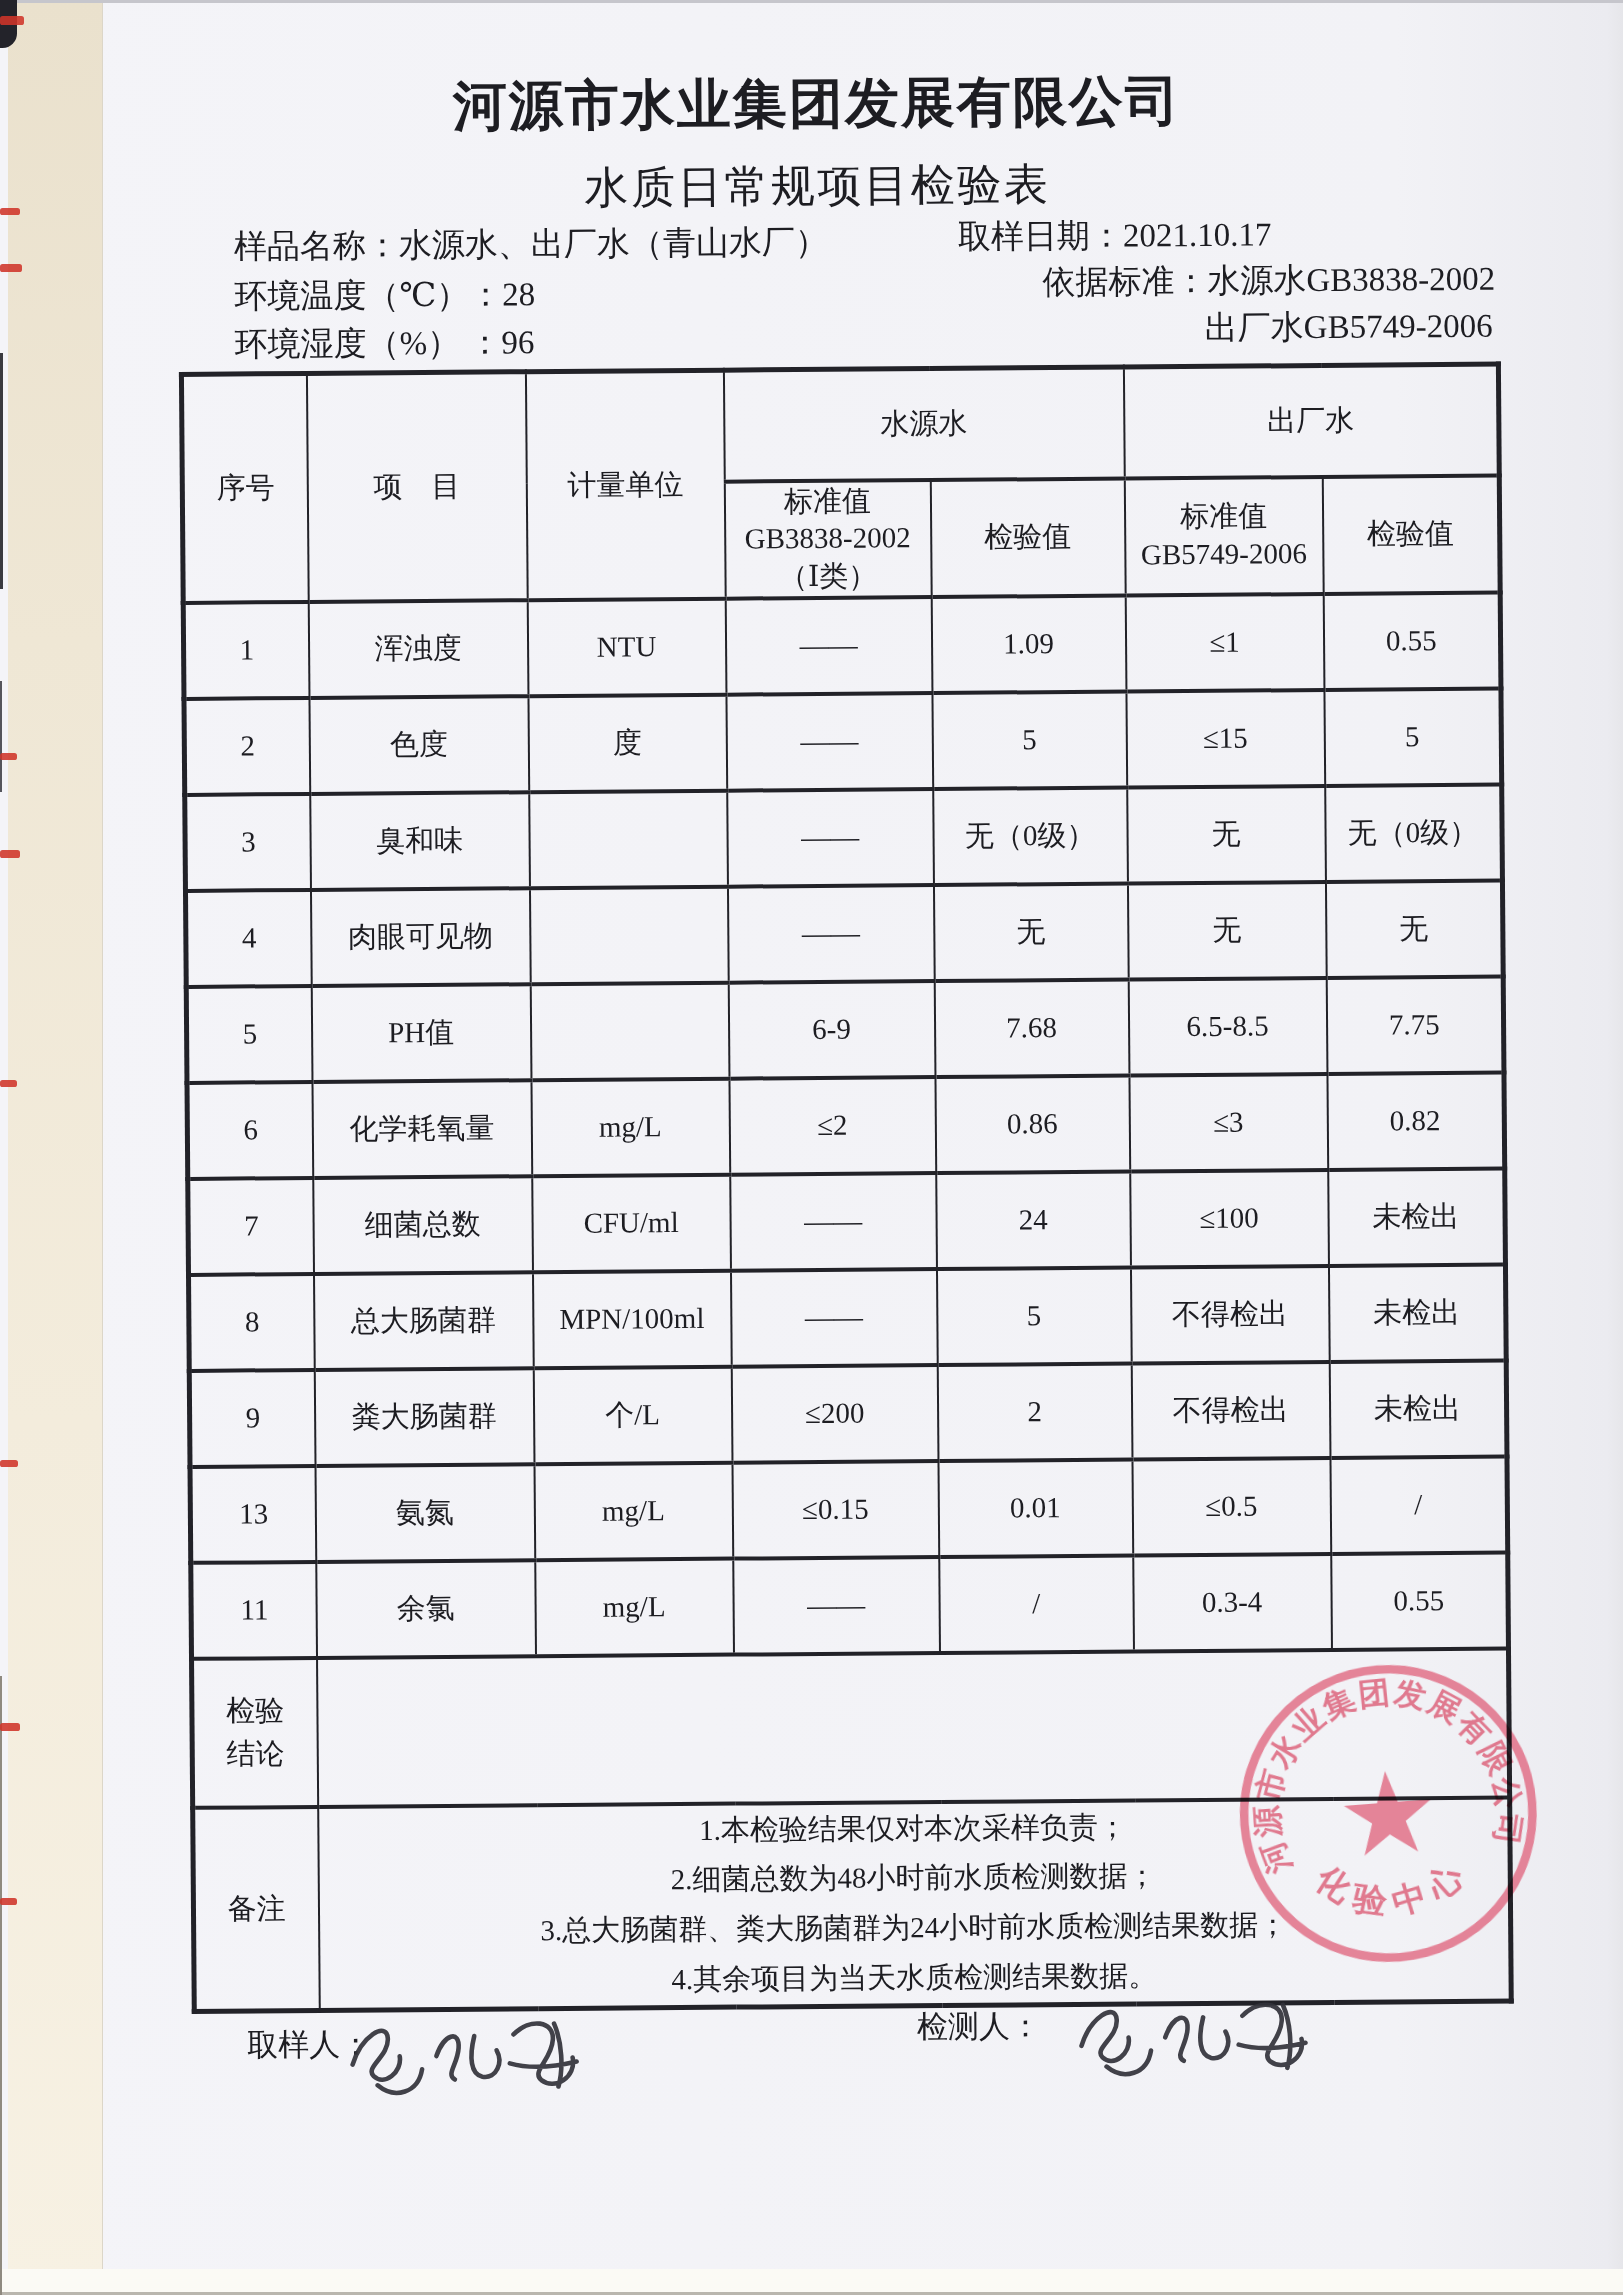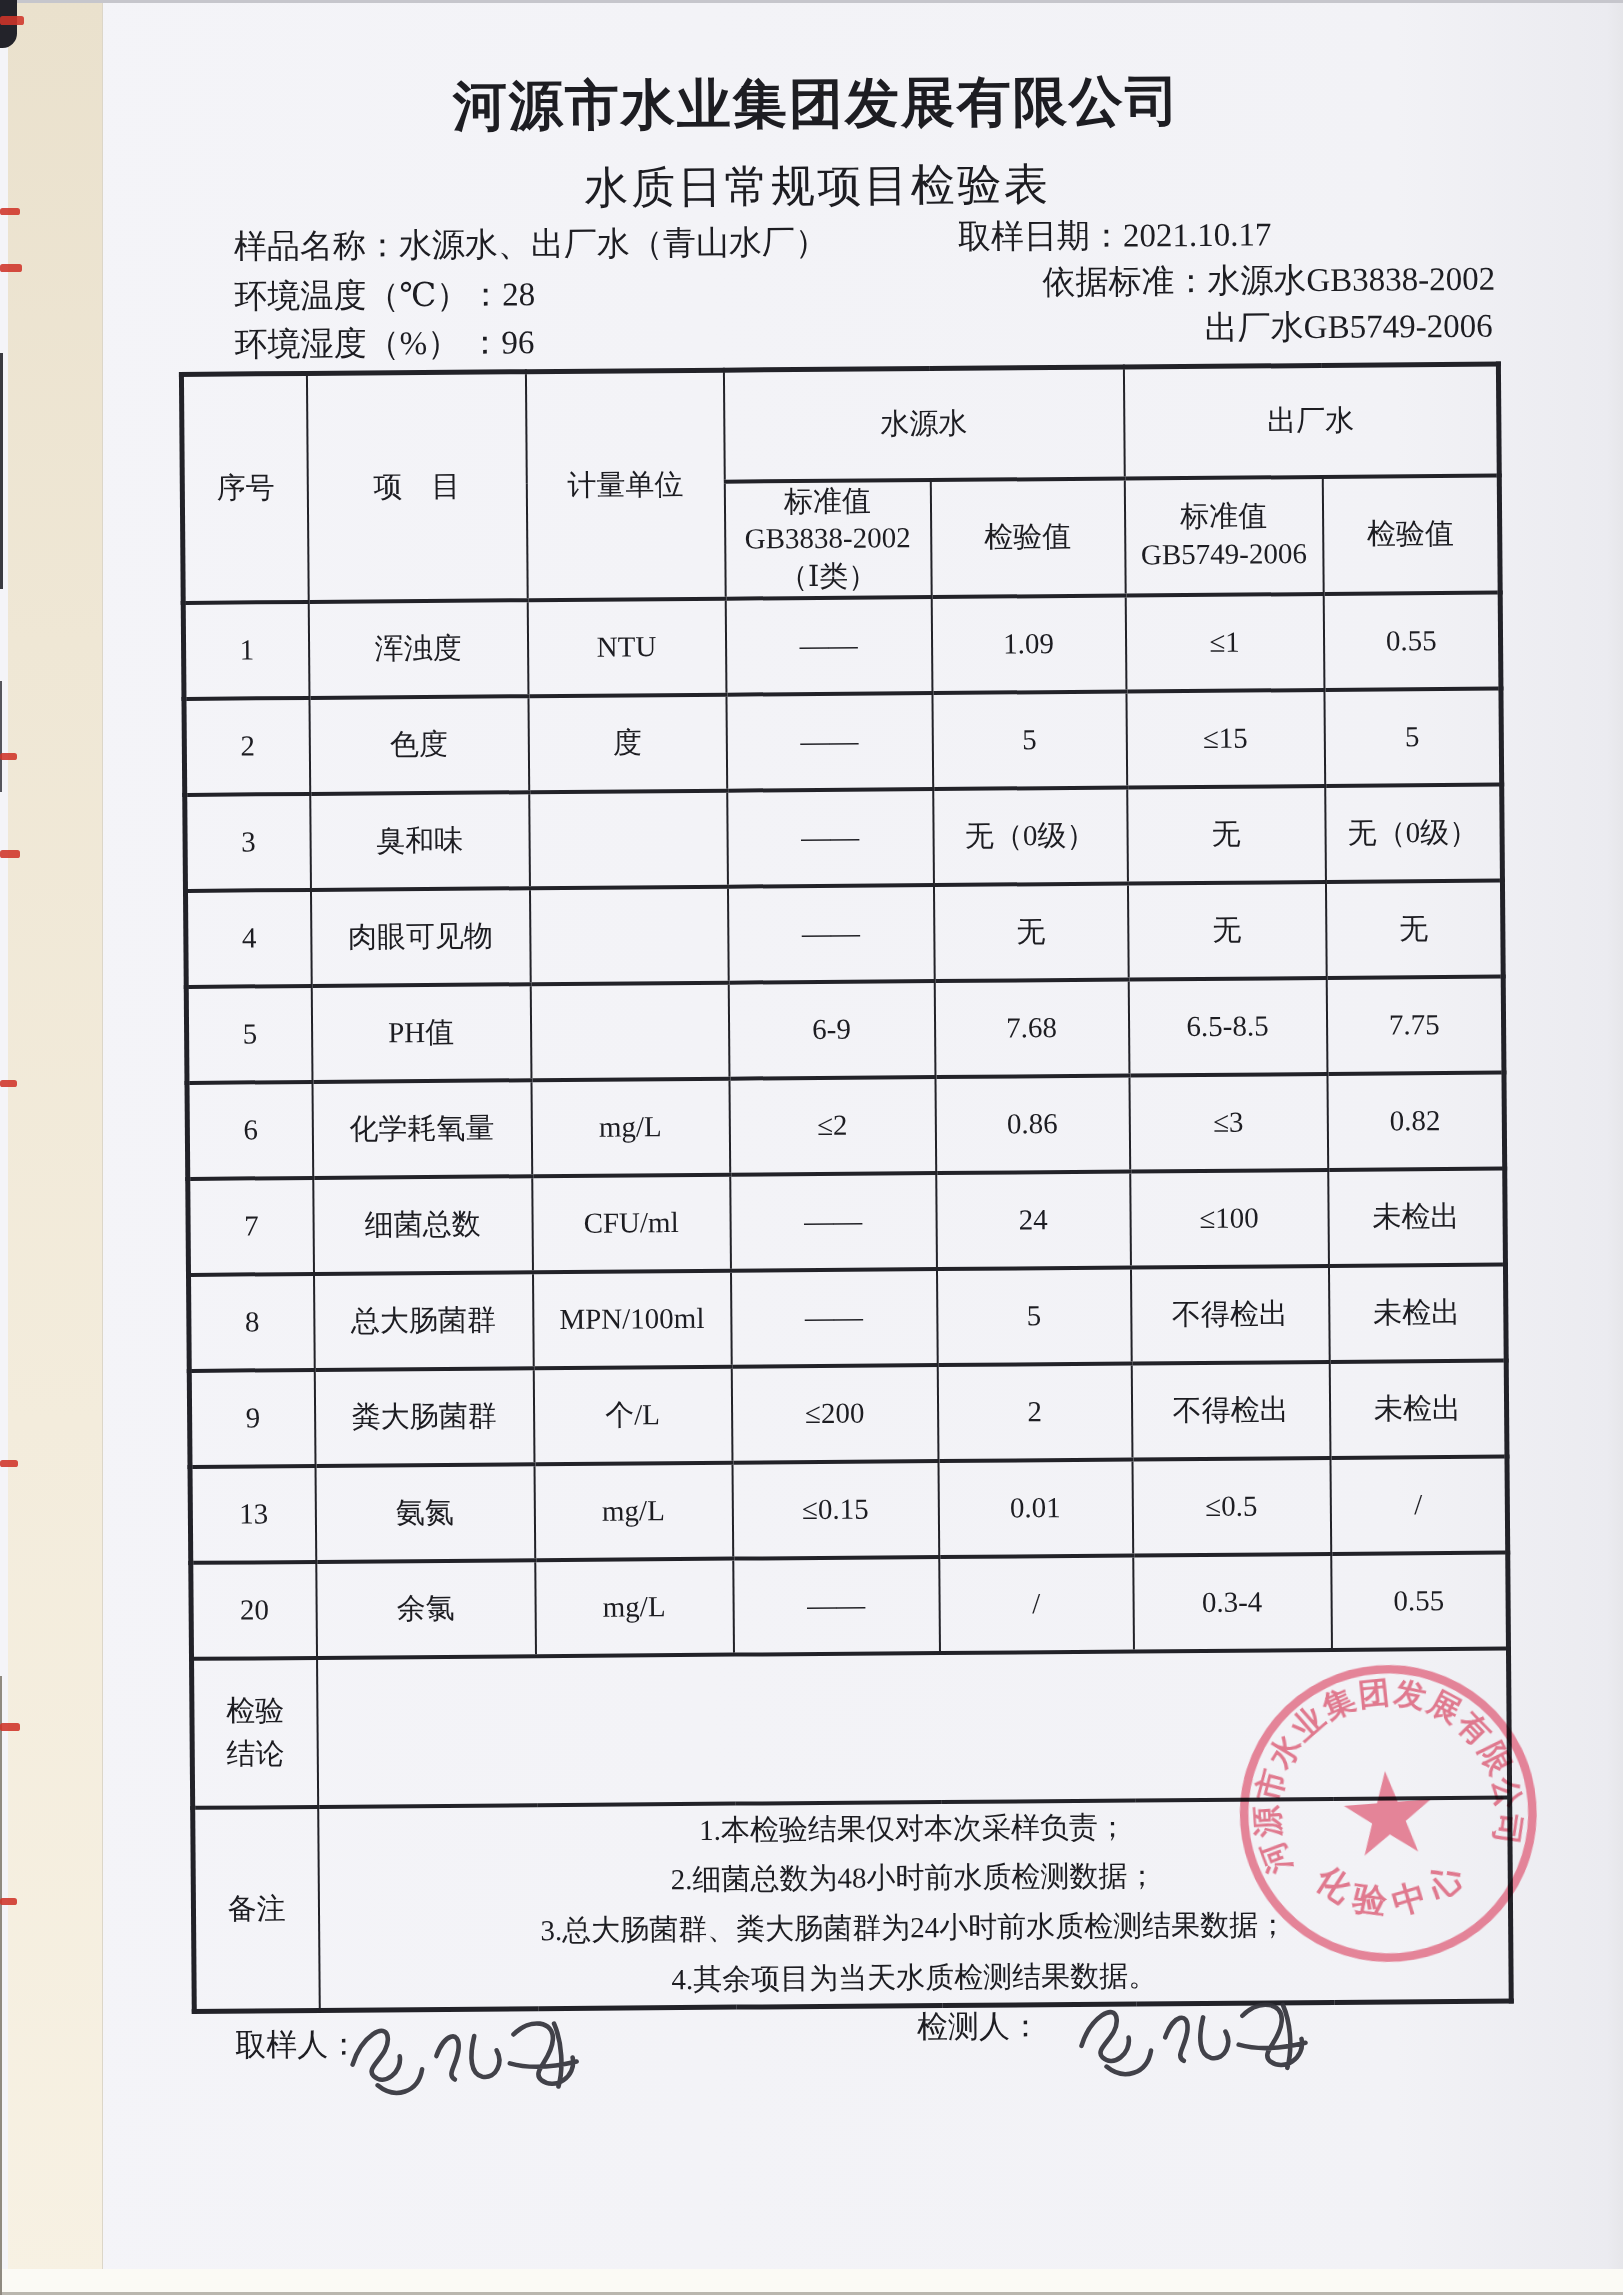--- a/index.html
+++ b/index.html
@@ -212,21 +212,21 @@
           <tr class="body-row">
     <td>13</td>
     <td class="c-item">氨氮</td>
     <td>mg/L</td>
     <td>≤0.15</td>
     <td>0.01</td>
     <td>≤0.5</td>
     <td>/</td>
   </tr>
           <tr class="body-row">
-    <td>20</td>
+    <td>11</td>
     <td class="c-item">余氯</td>
     <td>mg/L</td>
     <td>——</td>
     <td>/</td>
     <td>0.3-4</td>
     <td>0.55</td>
   </tr>
         </tbody>
       <tbody>
         <tr class="concl-row">
@@ -252,21 +252,21 @@
       <path id="botPath" d="M 112,328 A 158,158 0 0 0 358,328" fill="none"></path>
       <polygon fill="#e2738a" points="235,170 250.9,218.2 301.6,218.4 260.7,248.3 276.1,296.6 235,267 193.9,296.6 209.3,248.3 168.4,218.4 219.1,218.2"></polygon>
       <text font-size="48" letter-spacing="3" fill="#dd667e" font-weight="700">
         <textPath href="#ringPath">河源市水业集团发展有限公司</textPath>
       </text>
       <text font-size="52" letter-spacing="16" fill="#dd667e" font-weight="700" text-anchor="middle">
         <textPath href="#botPath" startOffset="50%">化验中心</textPath>
       </text>
     </svg>
 
-    <div class="sigline" style="left:228px;top:2020px;">取样人：</div>
+    <div class="sigline" style="left:240px;top:2020px;">取样人：</div>
     <svg class="sig" style="left:331px;top:1995px;" width="262" height="124" viewBox="0 0 400 180">
       <path d="M22,96 C36,52 74,30 76,56 C78,84 40,100 54,114 C70,130 98,108 94,84 M60,128 C86,150 122,140 128,104"></path>
       <path d="M150,84 C162,50 186,44 184,72 C182,98 164,112 178,120 M208,54 C200,86 202,112 220,116 C242,120 252,94 242,76"></path>
       <path d="M268,52 C294,26 330,32 328,60 C326,92 294,108 310,122 C330,138 364,118 358,88 M262,96 C296,106 330,102 364,94 M330,36 C342,64 344,104 336,132"></path>
     </svg>
 
     <div class="sigline" style="left:910px;top:2007px;">检测人：</div>
     <svg class="sig" style="left:1060px;top:1982px;" width="262" height="124" viewBox="0 0 400 180">
       <path d="M22,96 C36,52 74,30 76,56 C78,84 40,100 54,114 C70,130 98,108 94,84 M60,128 C86,150 122,140 128,104"></path>
       <path d="M150,84 C162,50 186,44 184,72 C182,98 164,112 178,120 M208,54 C200,86 202,112 220,116 C242,120 252,94 242,76"></path>

